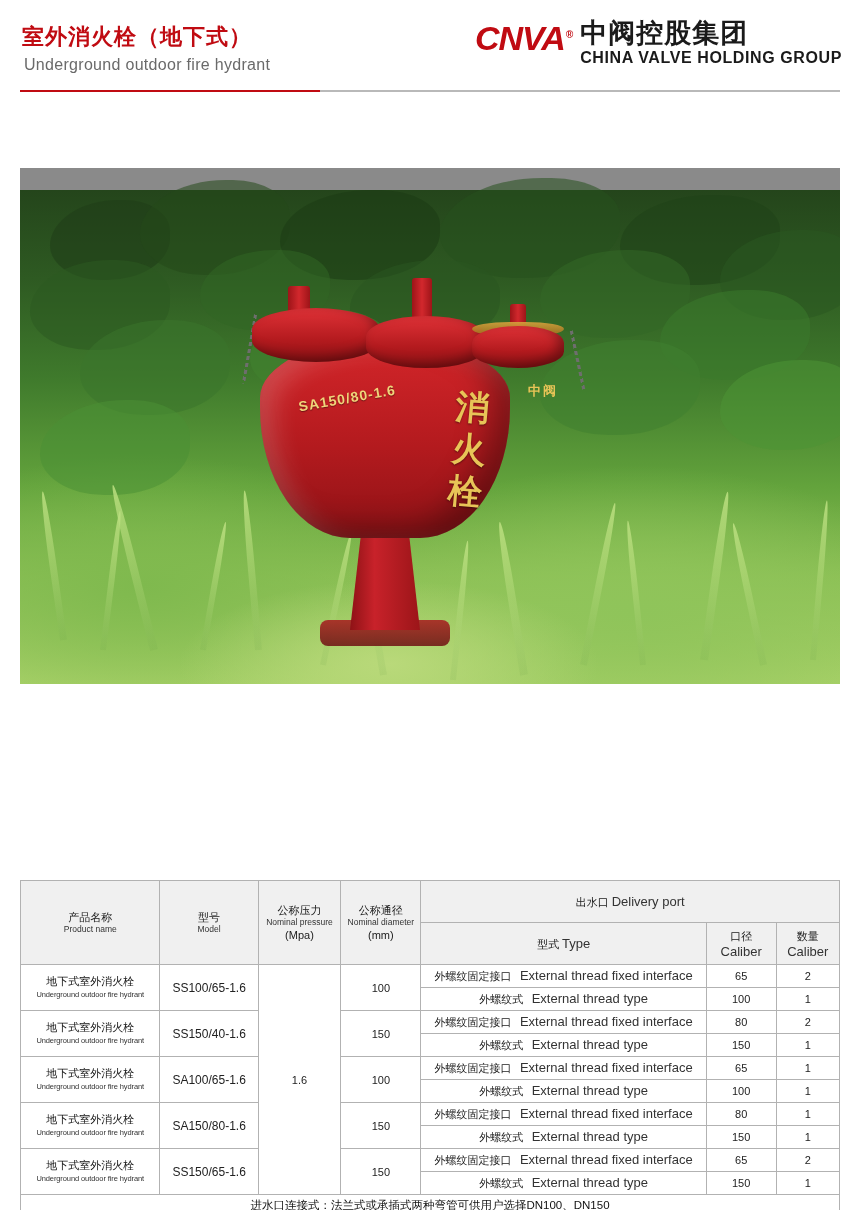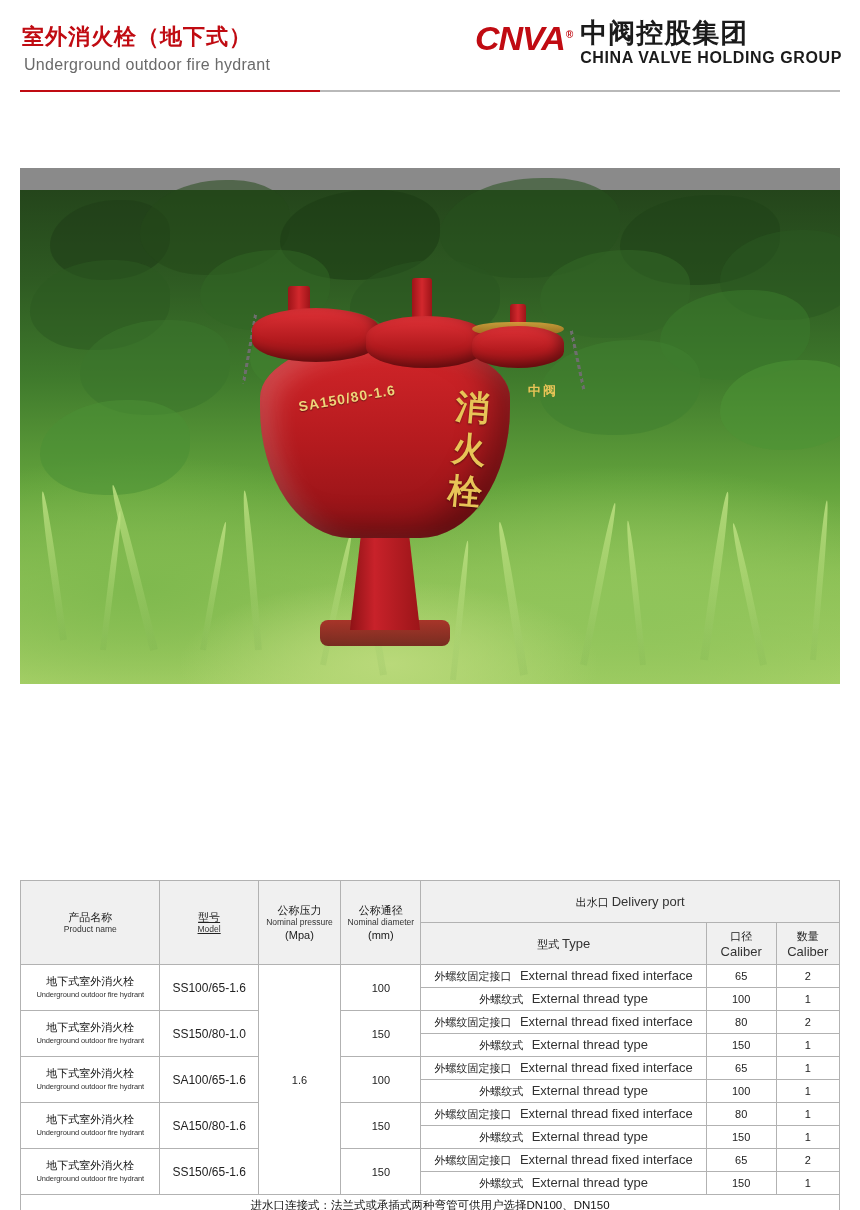--- a/index.html
+++ b/index.html
@@ -338,21 +338,21 @@
   </div>
 
 
   <table class="spec">
     <thead>
       <tr>
         <th rowspan="2" style="width:132px;margin-top:32px;">
           <span class="th-zh">产品名称</span>
           <span class="th-en">Product name</span>
         </th>
-        <th rowspan="2" style="width:93px;text-decoration:underline;">
+        <th rowspan="2" style="width:93px;">
           <span class="th-zh">型号</span>
           <span class="th-en">Model</span>
         </th>
         <th rowspan="2" style="width:78px;">
           <span class="th-zh">公称压力</span>
           <span class="th-en">Nominal pressure</span>
           <span class="th-zh">(Mpa)</span>
         </th>
         <th rowspan="2" style="width:76px;">
           <span class="th-zh">公称通径</span>
@@ -403,21 +403,21 @@
         </td>
         <td class="num">100</td>
         <td class="num">1</td>
       </tr>
 
       <tr class="srow">
         <td class="prod" rowspan="2">
           <span class="cell-zh">地下式室外消火栓</span>
           <span class="cell-en">Underground outdoor fire hydrant</span>
         </td>
-        <td class="model" rowspan="2">SS150/80-1.0</td>
+        <td class="model" rowspan="2">SS150/40-1.6</td>
         <td class="num" rowspan="2">150</td>
         <td>
           <span class="th-inline-zh">外螺纹固定接口</span>
           &nbsp;&nbsp;<span class="th-inline-en">External thread fixed interface</span>
         </td>
         <td class="num">80</td>
         <td class="num">2</td>
       </tr>
       <tr class="srow">
         <td>

